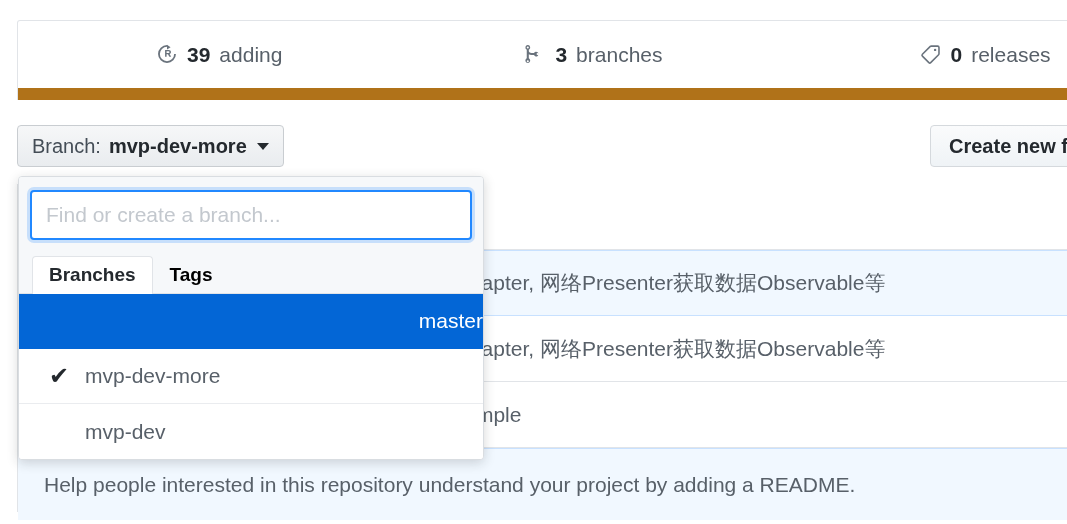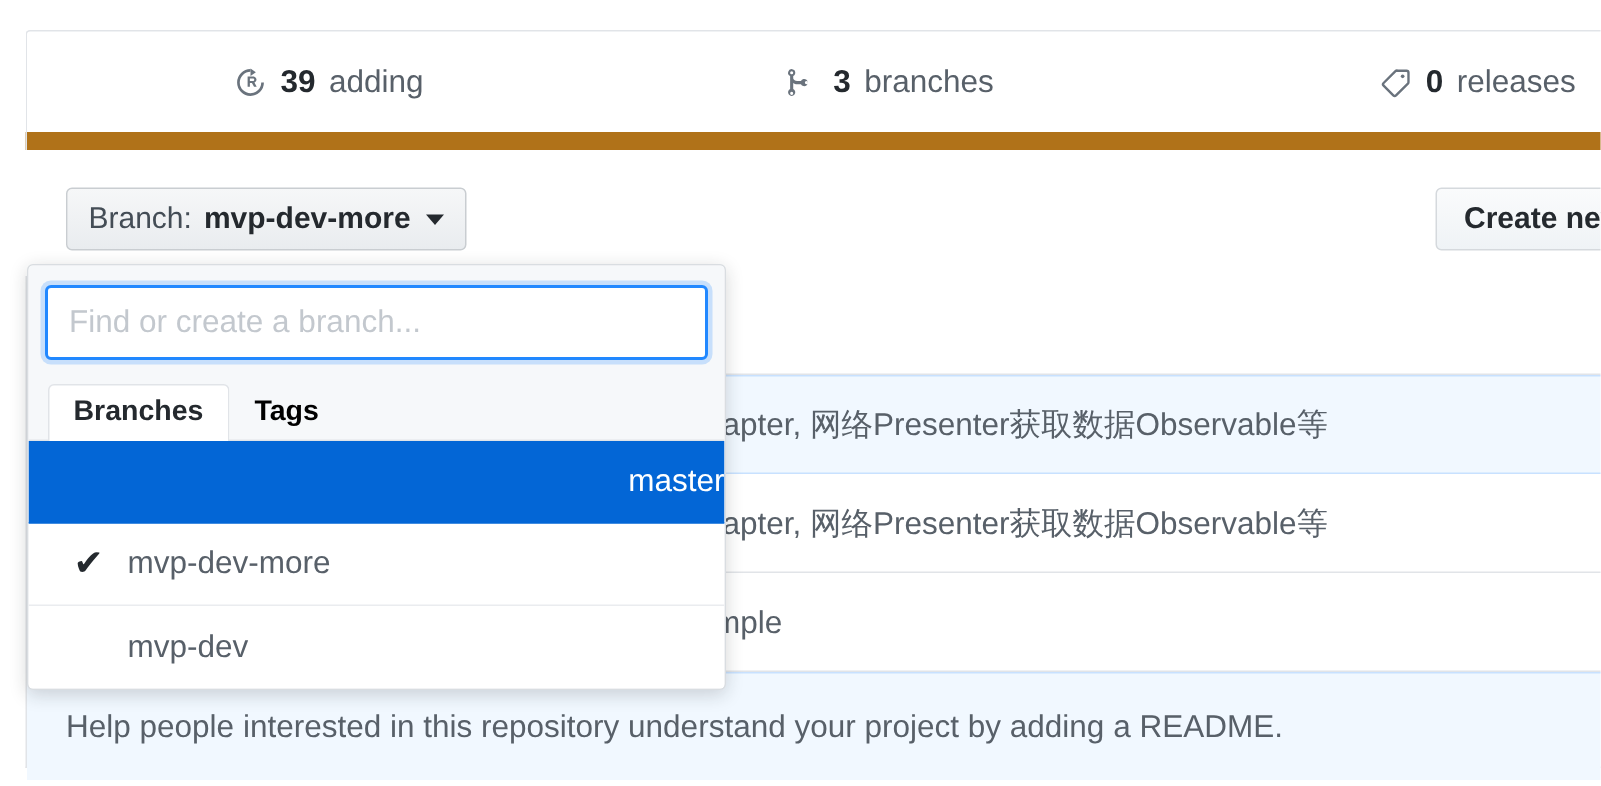--- a/index.html
+++ b/index.html
@@ -16,21 +16,21 @@
     position: absolute; left: 17px; top: 20px; width: 1058px; height: 69px;
     background: #fff;
     border: 1px solid #e1e4e8;
     border-bottom: none;
     border-radius: 3px 3px 0 0;
   }
   .stats-row {
     display: flex; align-items: center; height: 100%;
   }
   .stat {
-    display: flex; align-items: center; gap: 9px;
+    display: flex; align-items: flex-start; gap: 9px;
     color: #586069; font-size: 21px; white-space: nowrap;
   }
   .stat .num { color: #24292e; font-weight: bold; }
   .stat-commits { margin-left: 138px; }
   .stat-branches { margin-left: 242px; }
   .stat-releases { margin-left: 256px; }
   .stat .ico { display: inline-flex; align-items: center; color: #6a737d; }
 
   
   .lang-bar {
@@ -42,21 +42,20 @@
 
   
   .btn {
     position: absolute;
     display: inline-flex; align-items: center; 
     background: linear-gradient(#fafbfc, #eff3f6);
     border: 1px solid #d5d9dd;
     border-radius: 4px;
     color: #24292e; font-size: 20px; font-weight: bold;
     white-space: nowrap;
-    margin-left: 27px;
   }
   .btn-branch {
     left: 17px; top: 125px; height: 42px; padding: 0 14px;
     gap: 8px; font-weight: normal;
     background: linear-gradient(#f6f7f8, #e9ecef);
     border-color: #c9cdd1;
   }
   .btn-branch .lbl-prefix { color: #444d56; font-weight: normal; }
   .btn-branch .lbl-name { color: #24292e; font-weight: bold; }
   .caret {

